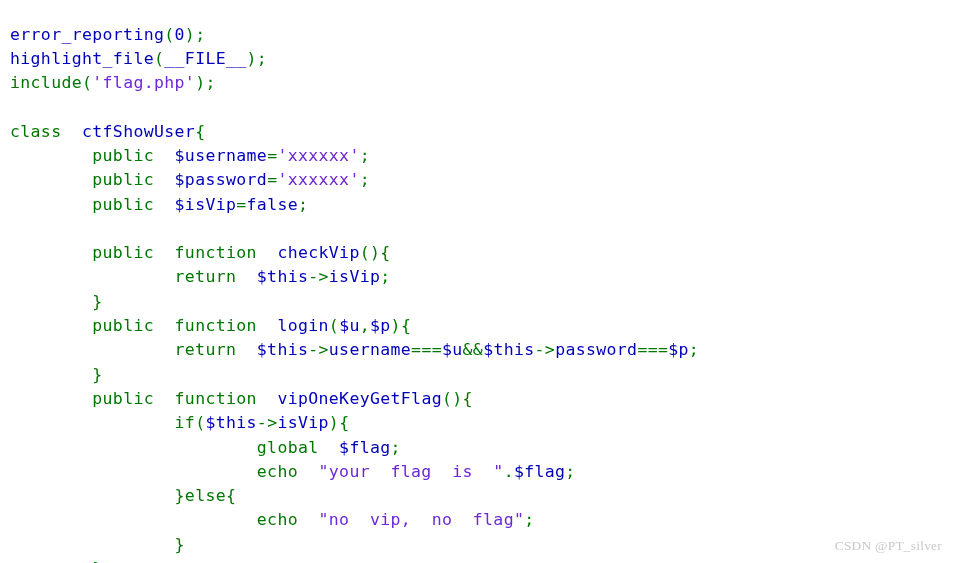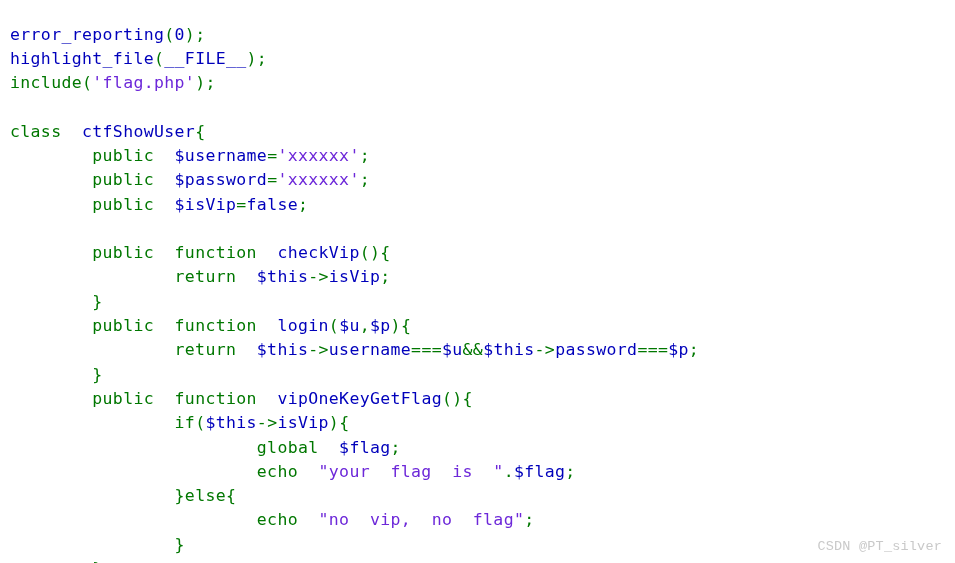--- a/index.html
+++ b/index.html
@@ -35,21 +35,21 @@
 
   
   .kw   { color: #007700; }  
   .def  { color: #0000BB; }  
   .str  { color: #6d28d9; }  
 
   #watermark {
     position: absolute;
     right: 13px;
     bottom: 9px;
-    font-family: Liberation Mono, monospace;
+    font-family: Liberation Serif, serif;
     font-size: 13.5px;
     color: #c9c9c9;
     letter-spacing: 0.2px;
     user-select: none;
     white-space: pre;
   }
 </style>
 </head>
 <body>
 

